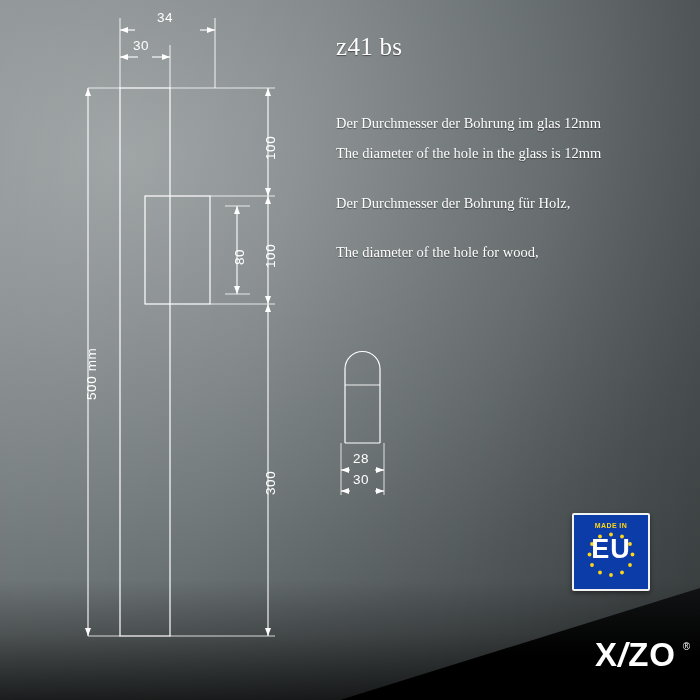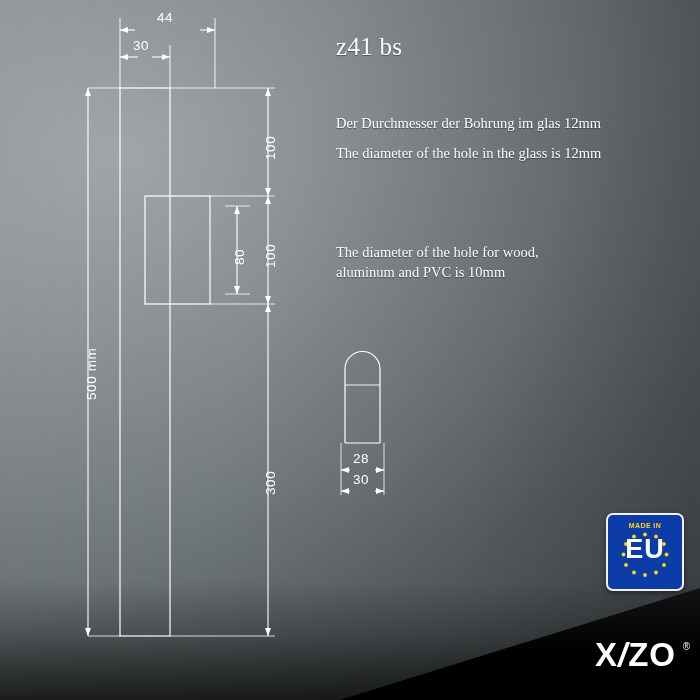--- a/index.html
+++ b/index.html
@@ -89,25 +89,25 @@
     white-space: nowrap;
   }
   .vert {
     transform-origin: 0 0;
     transform: rotate(-90deg);
   }
 
   
   #eu-badge {
     position: absolute;
-    left: 606px;
+    left: 572px;
     top: 513px;
     width: 74px;
     height: 74px;
-    border-radius: 7px;
+    border-radius: 2px;
     background: #0b3ca8;
     border: 2px solid #f2f2f2;
     box-shadow: 0 2px 5px rgba(0,0,0,0.45);
     overflow: hidden;
   }
   #eu-made {
     position: absolute;
     top: 7px;
     left: 0; right: 0;
     text-align: center;
@@ -231,24 +231,24 @@
       <line x1="375" y1="491" x2="384" y2="491"></line>
       <path d="M341,491 l8,-3 l0,6 z" fill="#fff" stroke="none"></path>
       <path d="M384,491 l-8,-3 l0,6 z" fill="#fff" stroke="none"></path>
     </g>
   </svg>
 
   <div class="txt" id="title">z41 bs</div>
 
   <div class="txt note" id="note-a1">Der Durchmesser der Bohrung im glas 12mm</div>
   <div class="txt note" id="note-a2">The diameter of the hole in the glass is 12mm</div>
+  <div class="txt note" id="note-b1">Der Durchmesser der Bohrung für Holz,</div>
   <div class="txt note" id="note-c1">The diameter of the hole for wood,</div>
-  <div class="txt note" id="note-c2">aluminum and PVC is 10mm</div>
-
-  <div class="dimlabel" style="left:157px; top:10px;">44</div>
+
+  <div class="dimlabel" style="left:157px; top:10px;">34</div>
   <div class="dimlabel" style="left:133px; top:38px;">30</div>
 
   <div class="dimlabel vert" style="left:263px; top:160px;">100</div>
   <div class="dimlabel vert" style="left:263px; top:268px;">100</div>
   <div class="dimlabel vert" style="left:263px; top:495px;">300</div>
   <div class="dimlabel vert" style="left:232px; top:265px;">80</div>
 
   <div class="dimlabel vert" style="left:84px; top:400px;">500 mm</div>
 
   <div class="dimlabel" style="left:353px; top:451px;">28</div>

